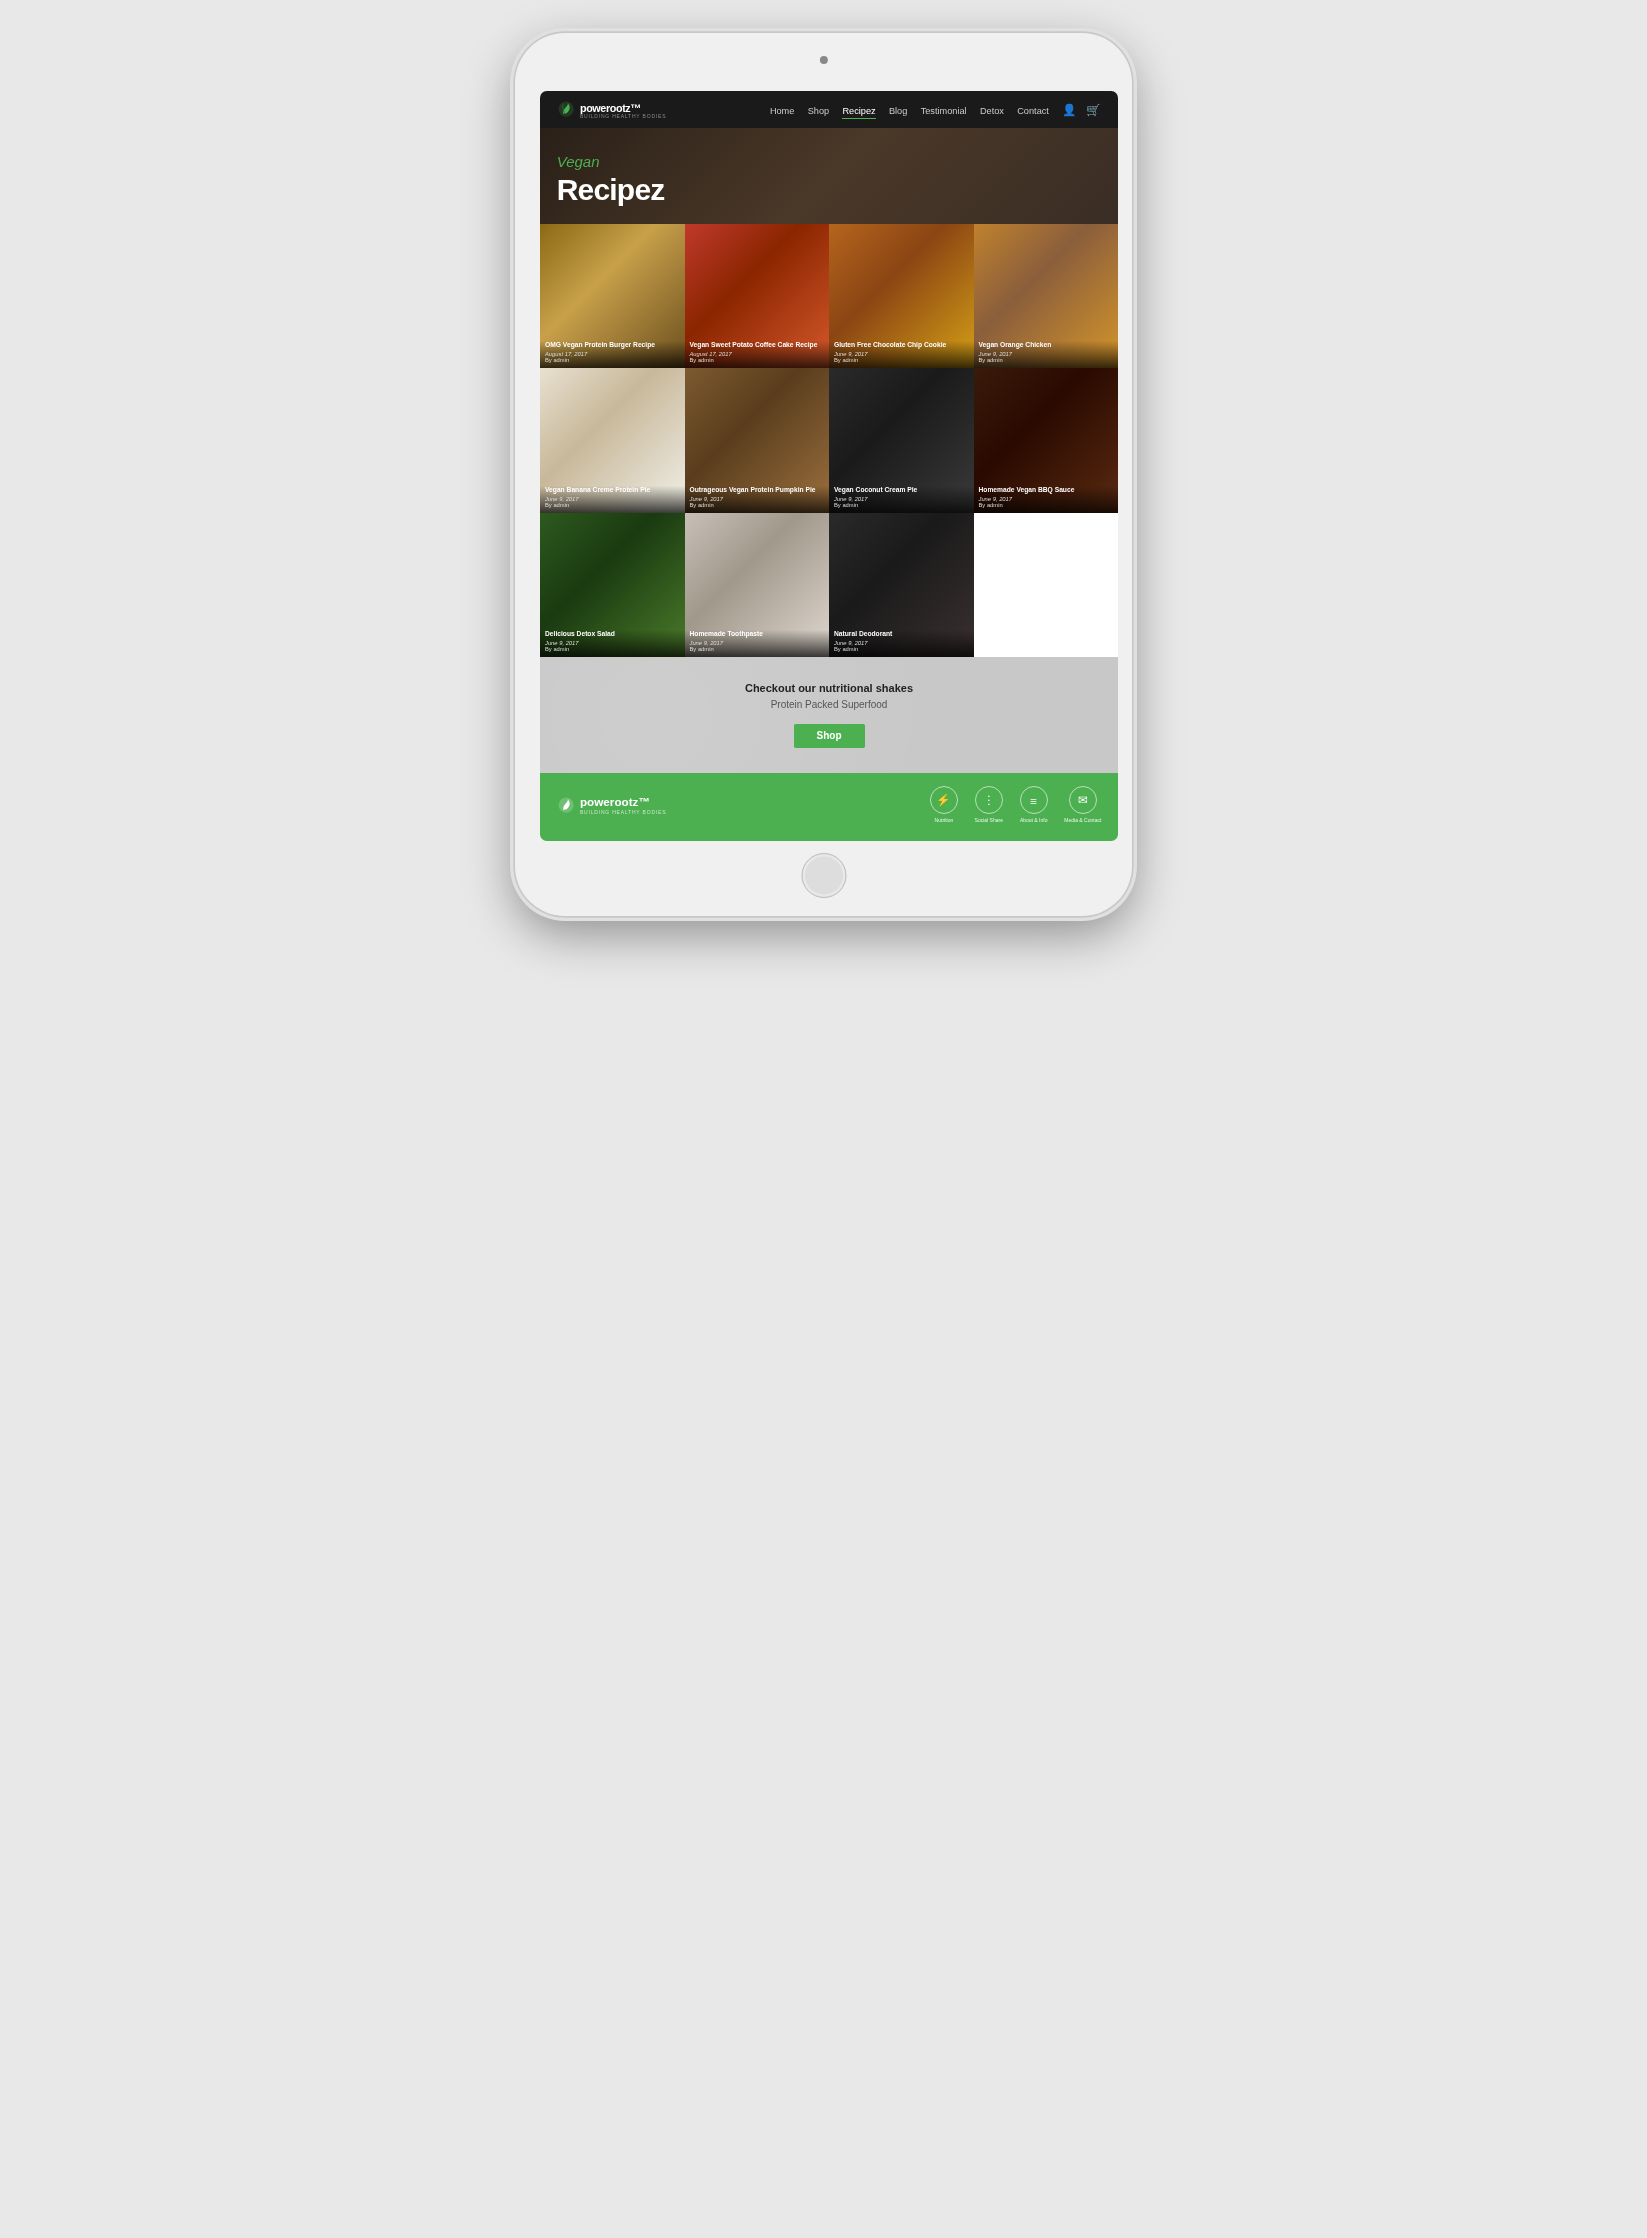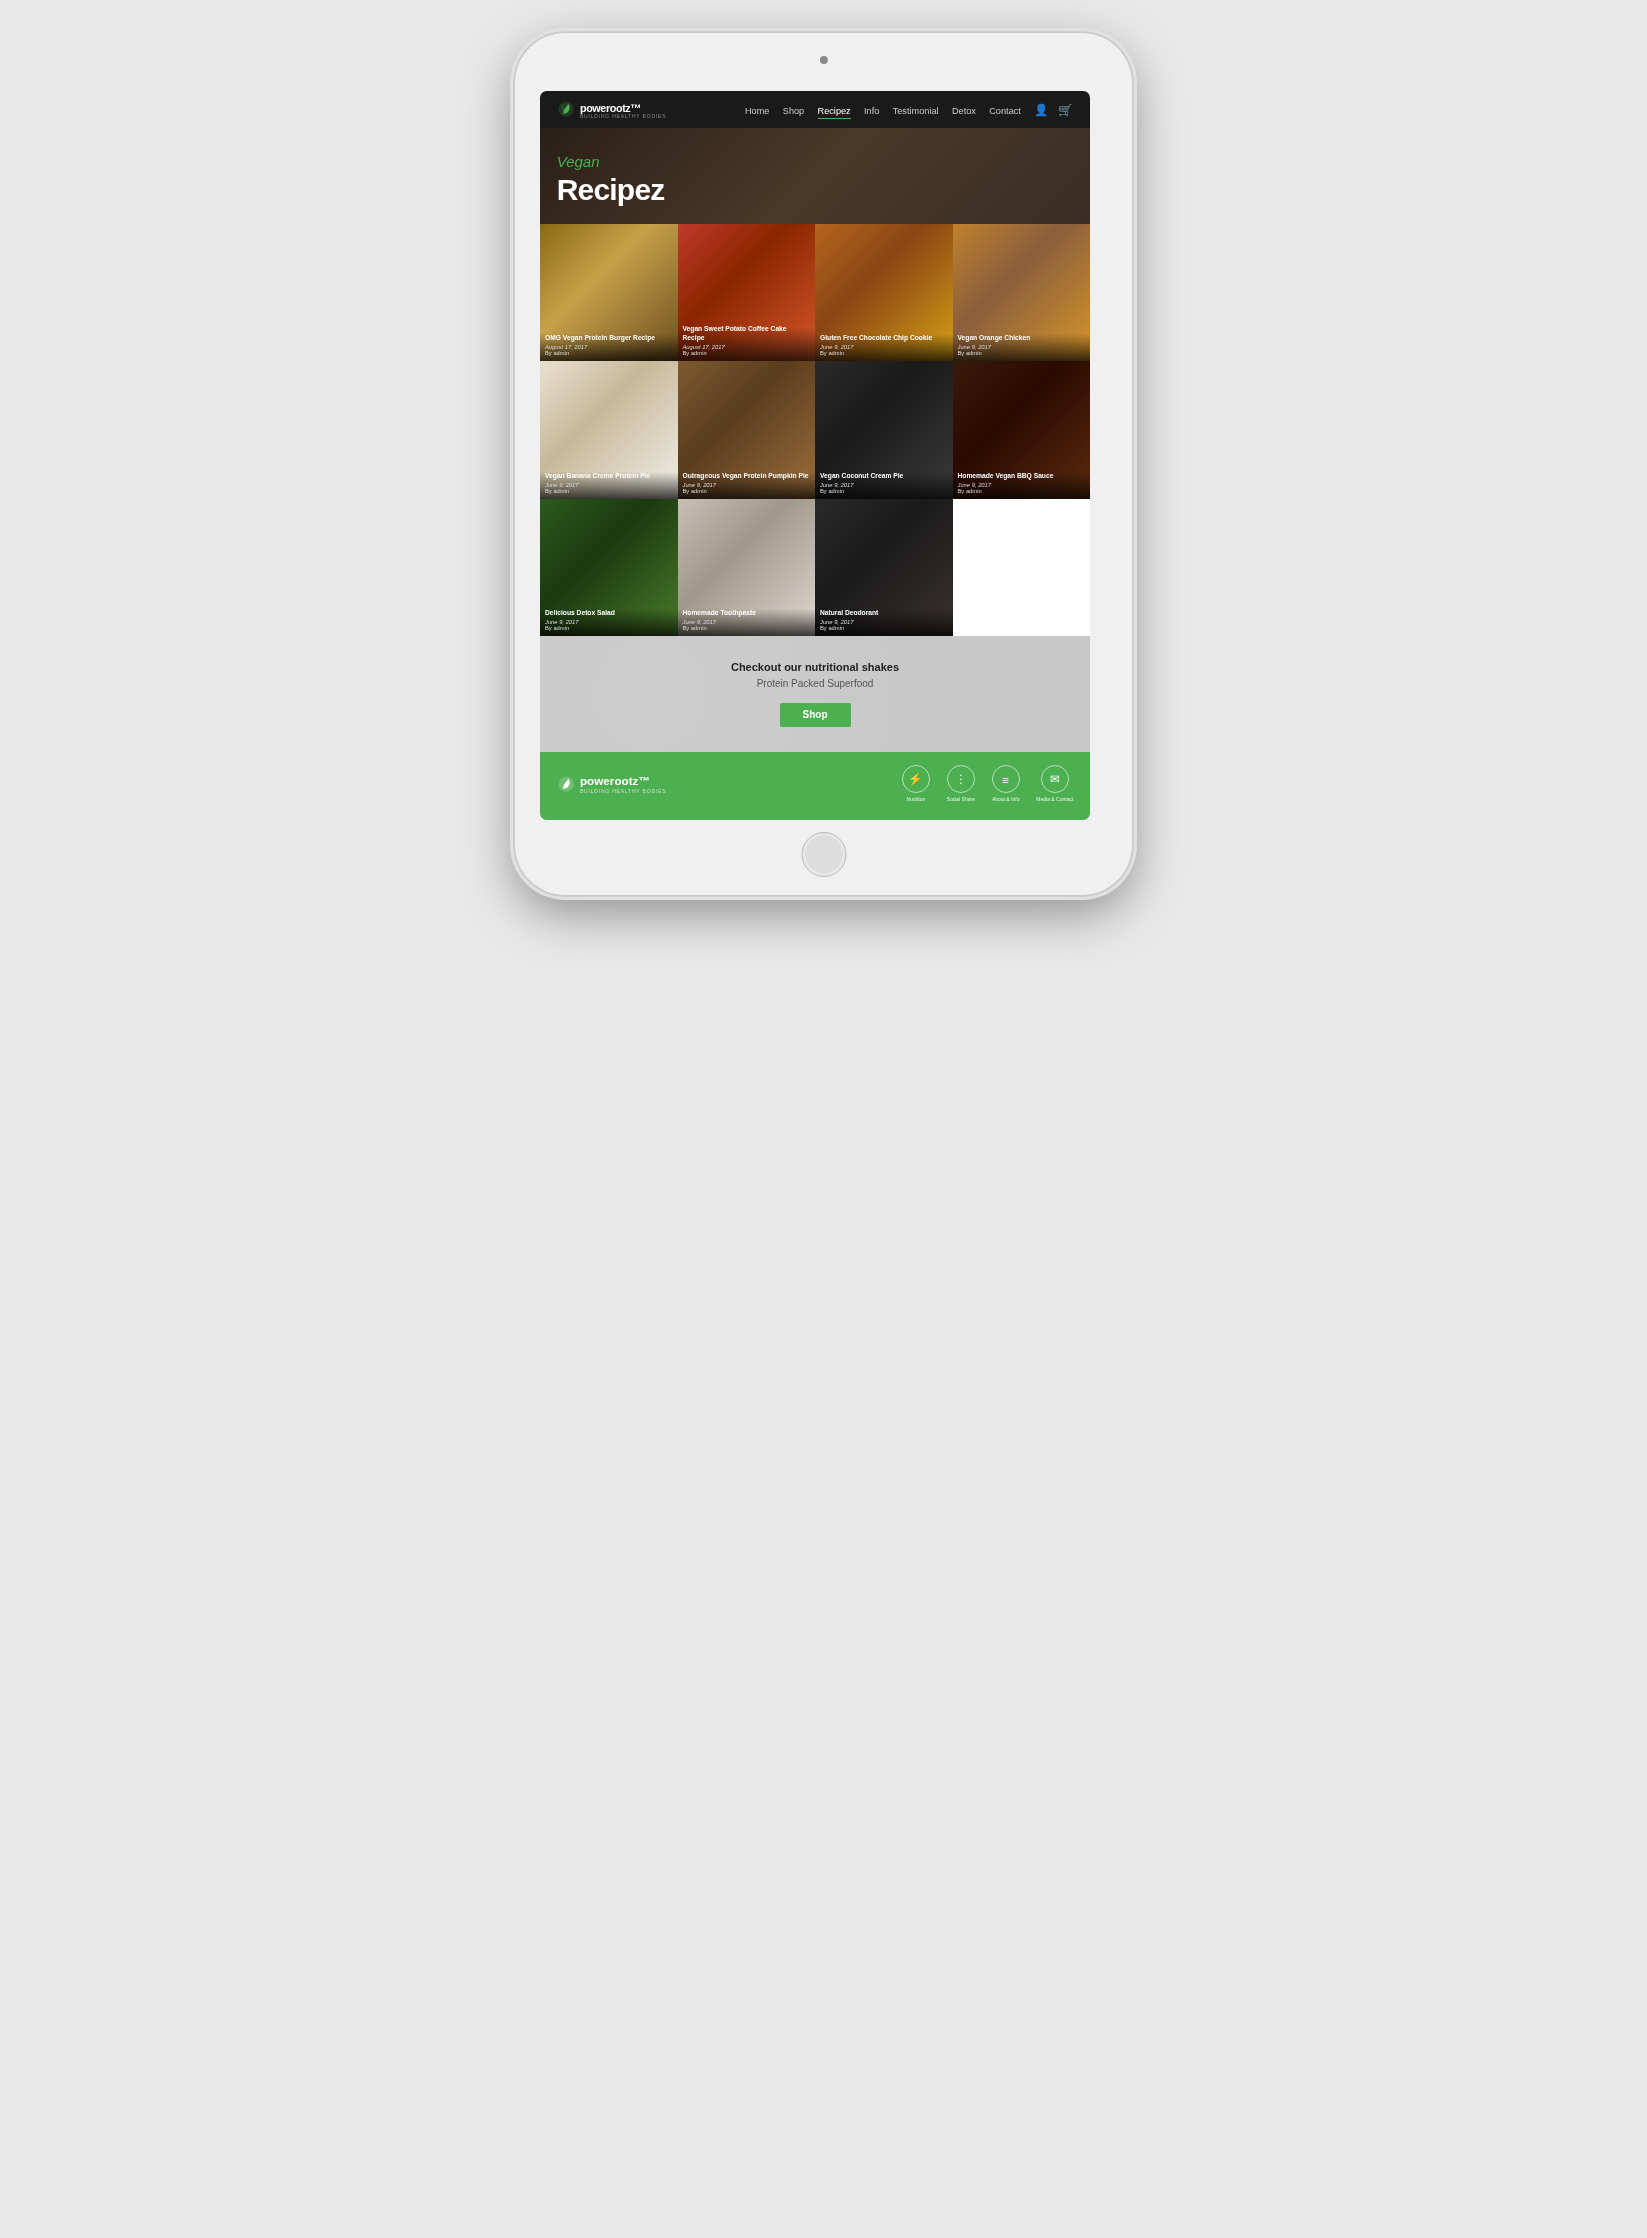--- a/index.html
+++ b/index.html
@@ -11,21 +11,21 @@
       min-height: 100vh;
       font-family: Arial, sans-serif;
       padding: 33px 0;
     }
 
     
     .ipad-frame {
       width: 617px;
       background: #f0f0f0;
       border-radius: 50px;
-      padding: 58px 42px 75px 25px;
+      padding: 58px 14px 75px 25px;
       box-shadow:
         0 0 0 1.7px #c8c8c8,
         0 0 0 5px #e0e0e0,
         0 16.7px 50px rgba(0,0,0,0.4);
       position: relative;
     }
 
     
     .ipad-frame::before {
       content: '';
@@ -301,21 +301,21 @@
         <div>
           <span class="nav-logo-text">powerootz™</span>
           <span class="nav-logo-sub">BUILDING HEALTHY BODIES</span>
         </div>
       </div>
 
       <ul class="nav-links">
         <li><a>Home</a></li>
         <li><a>Shop</a></li>
         <li class="active"><a>Recipez</a></li>
-        <li><a>Info</a></li>
+        <li><a>Blog</a></li>
         <li><a>Testimonial</a></li>
         <li><a>Detox</a></li>
         <li><a>Contact</a></li>
       </ul>
 
       <div class="nav-icons">
         <span>👤</span>
         <span>🛒</span>
       </div>
     </nav>

